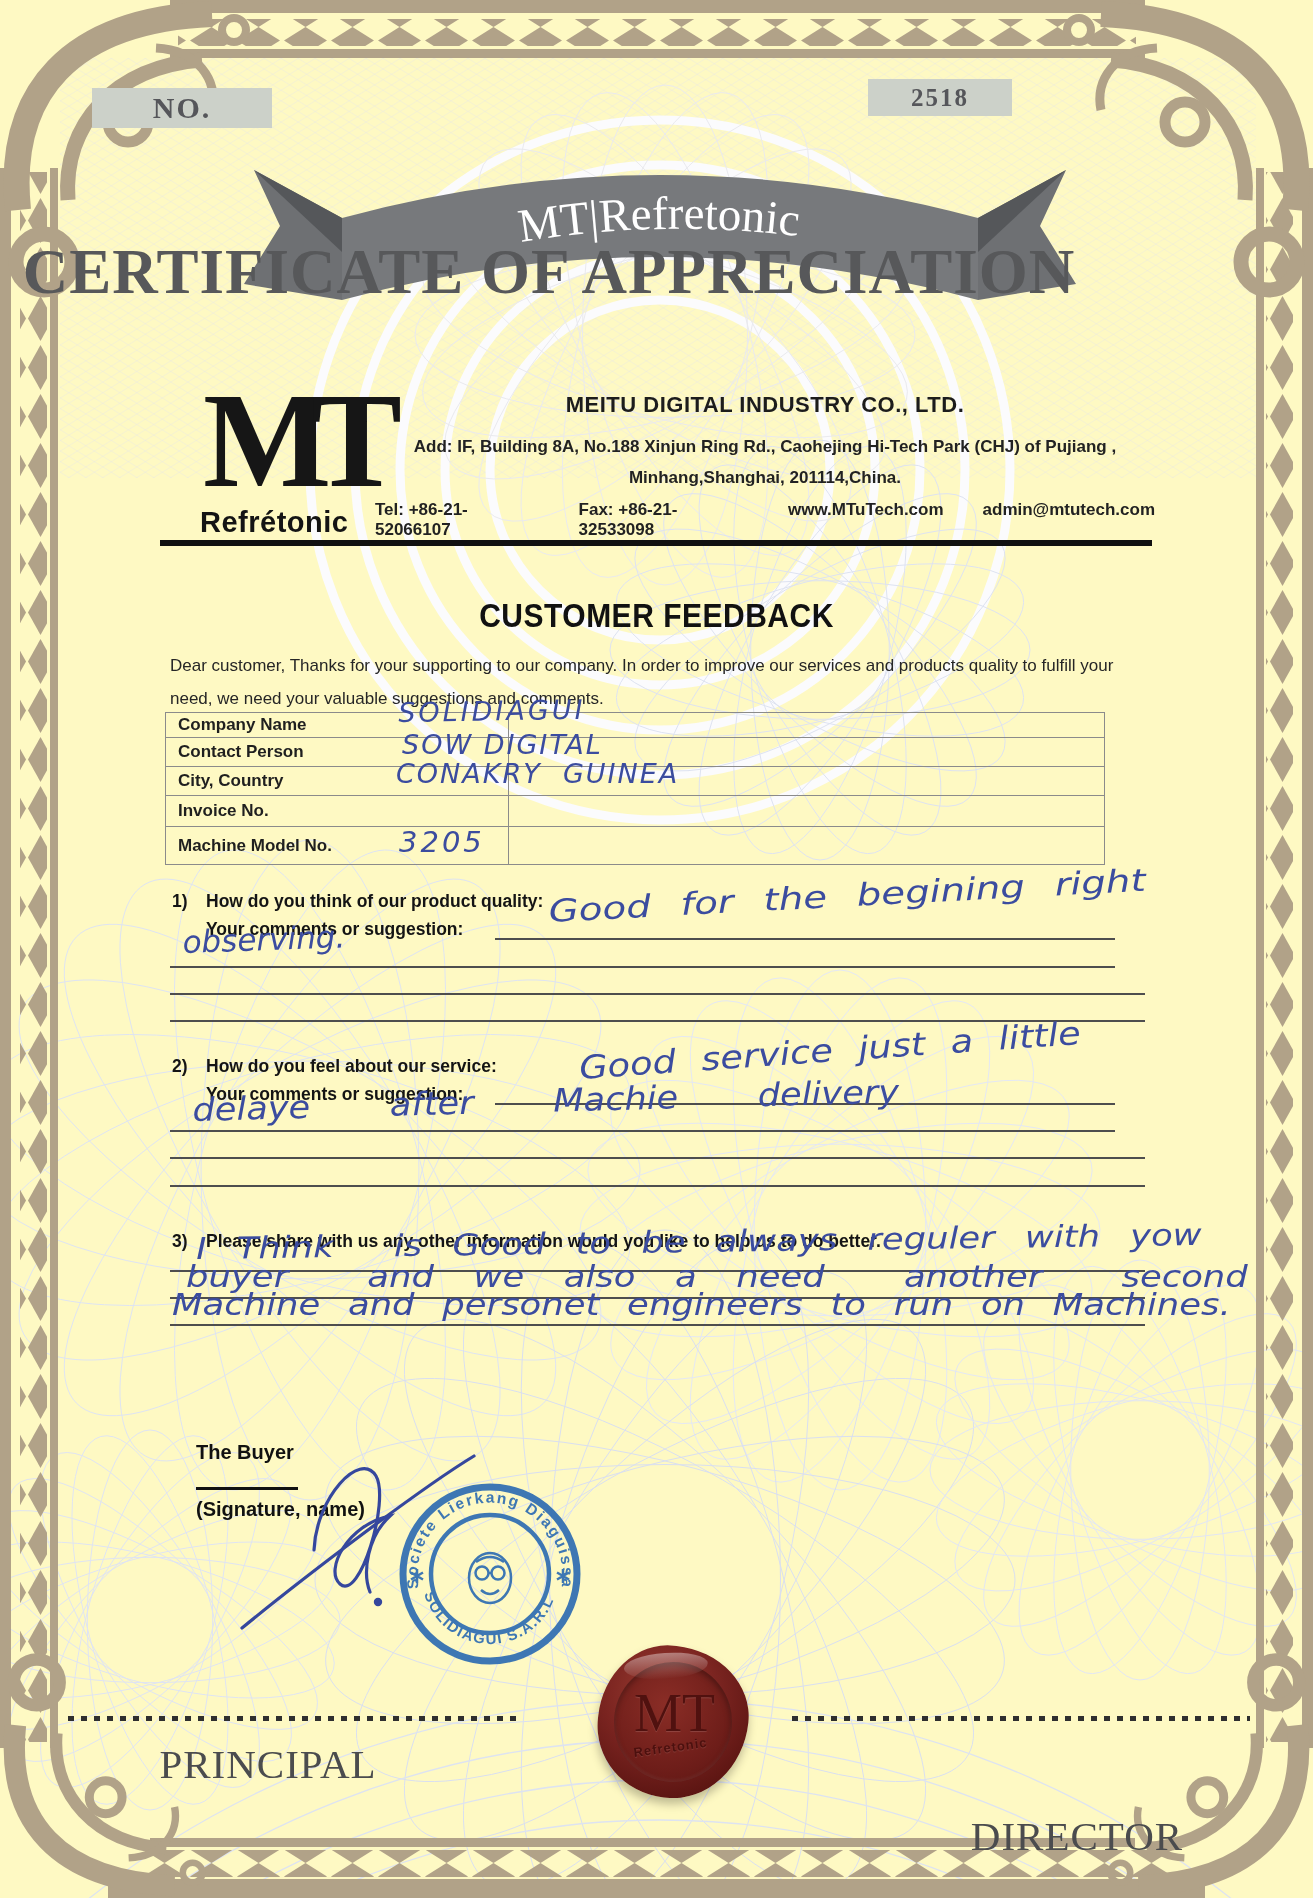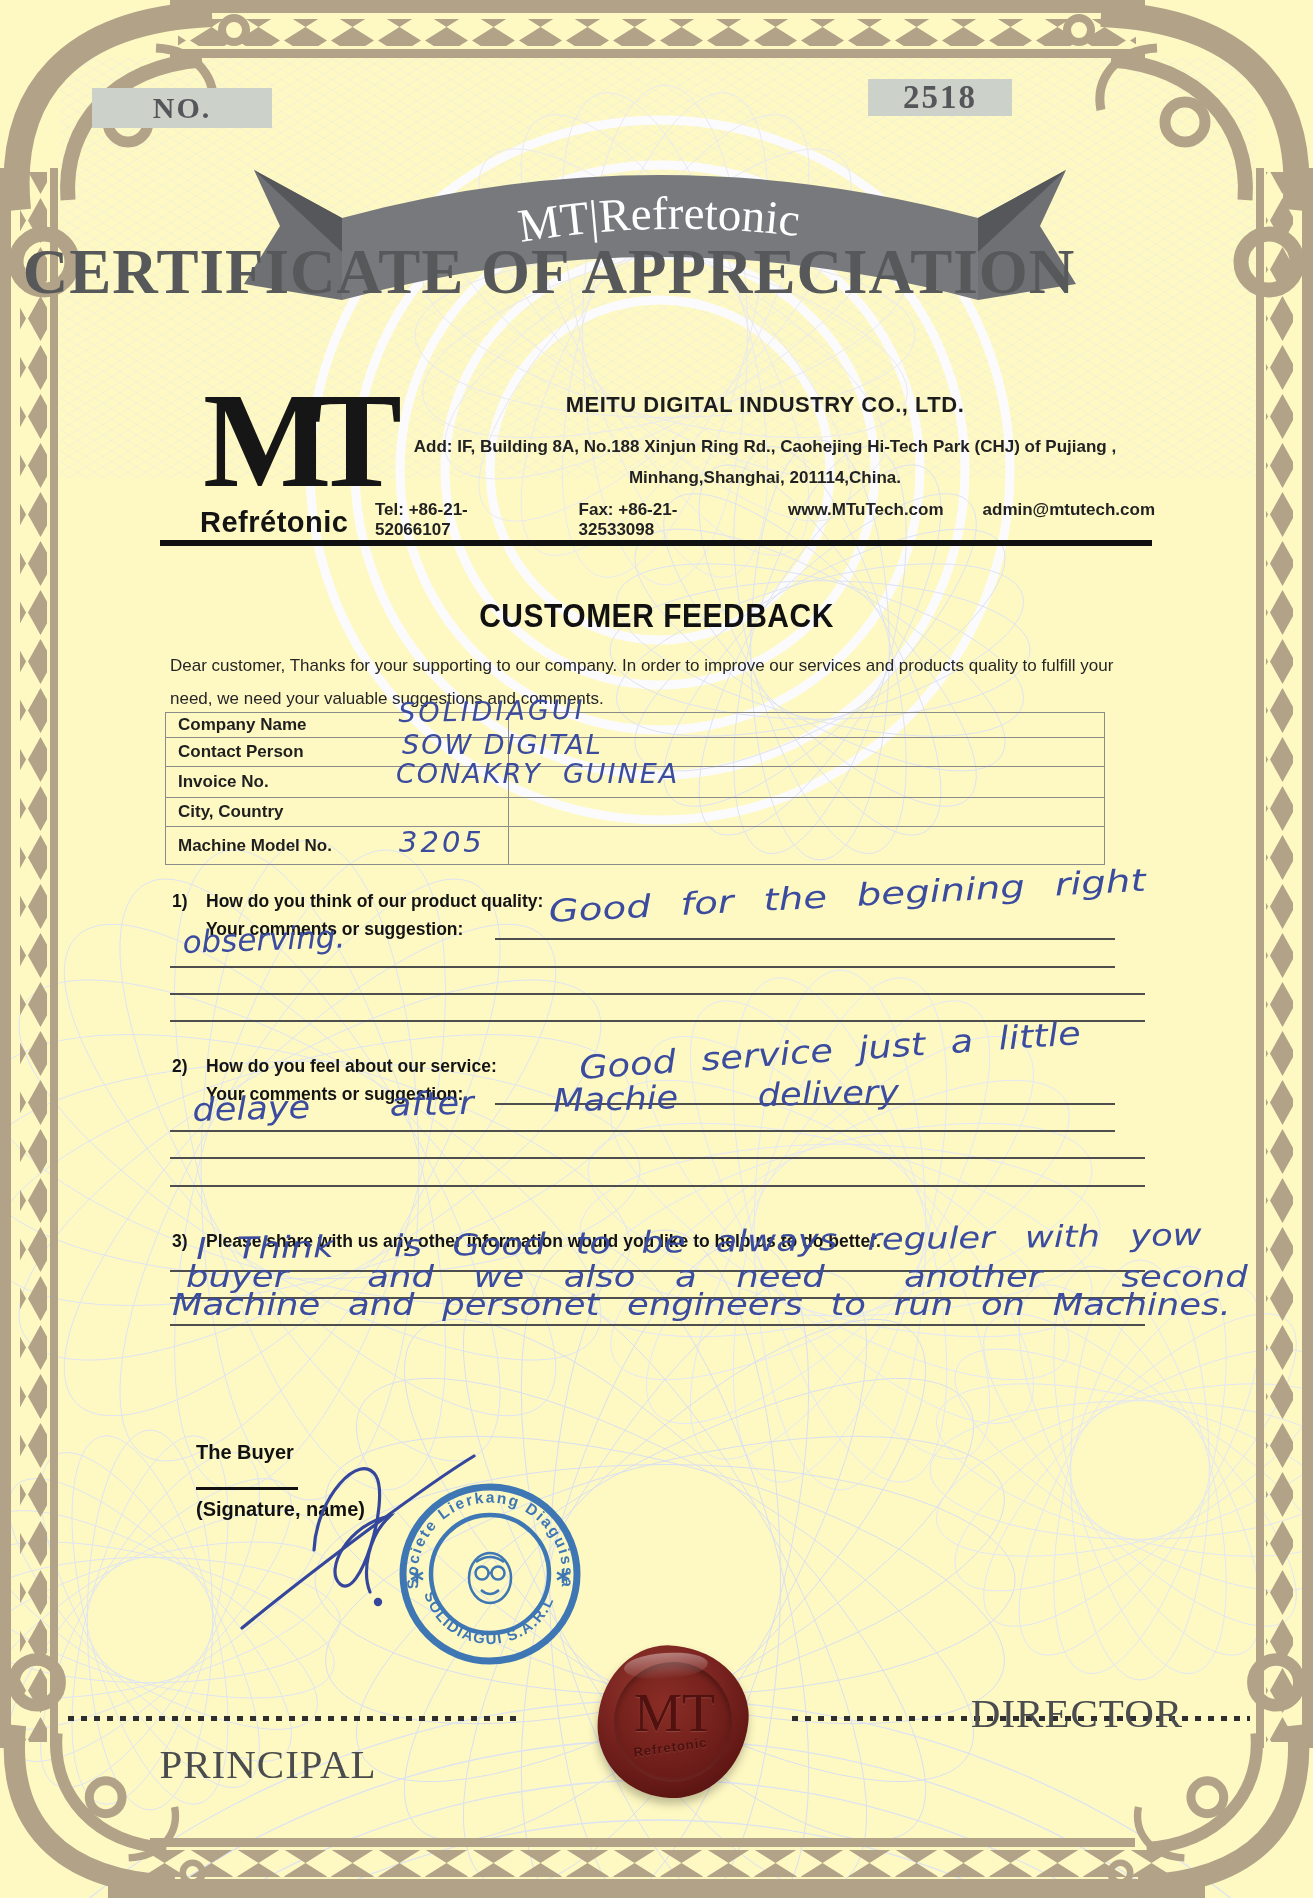--- a/index.html
+++ b/index.html
@@ -142,21 +142,21 @@
     <rect x="140" y="1850" width="1034" height="27" fill="url(#diaH)"></rect>
     <rect x="20" y="172" width="27" height="1570" fill="url(#diaV)"></rect>
     <rect x="1266" y="172" width="27" height="1570" fill="url(#diaV)"></rect>
     <use href="#flourish" transform="translate(4,4)"></use>
     <use href="#flourish" transform="translate(1309,4) scale(-1,1)"></use>
     <use href="#flourish" transform="translate(4,1894) scale(0.82,-0.82)"></use>
     <use href="#flourish" transform="translate(1309,1894) scale(-0.82,-0.82)"></use>
   </svg>
 
   <div class="abs tagbox" style="left:92px;top:88px;width:180px;height:40px;font-size:30px;line-height:40px;letter-spacing:2px;">NO.</div>
-  <div class="abs tagbox" style="left:868px;top:79px;width:144px;height:37px;font-size:33px;line-height:37px;letter-spacing:2px;">2518</div>
+  <div class="abs tagbox" style="left:868px;top:79px;width:144px;height:37px;font-size:25px;line-height:37px;letter-spacing:2px;">2518</div>
 
   <svg class="abs" style="left:222px;top:126px;" width="876" height="200" viewBox="0 0 876 200">
     <path d="M120,92 L32,44 L58,100 L22,158 L120,174 Z" fill="#6e7073"></path>
     <path d="M756,92 L844,44 L818,100 L854,158 L756,174 Z" fill="#6e7073"></path>
     <path d="M120,92 L32,44 L120,126 Z" fill="#55575a"></path>
     <path d="M756,92 L844,44 L756,126 Z" fill="#55575a"></path>
     <path d="M120,92 Q438,6 756,92 L756,174 Q438,88 120,174 Z" fill="#77797c"></path>
     <path id="ribArc" d="M160,150 Q438,62 716,138" fill="none"></path>
     <text font-family="Liberation Serif, serif" font-size="47" fill="#ffffff">
       <textPath href="#ribArc" startOffset="50%" text-anchor="middle">MT|Refretonic</textPath>
@@ -186,26 +186,26 @@
   <table class="abs info-table" style="left:165px;top:712px;">
     <tbody>
         <tr style="height:17px;">
           <td class="lbl">Company Name</td>
           <td class="val"></td>
         </tr>
     <tr style="height:29px;">
           <td class="lbl">Contact Person</td>
           <td class="val"></td>
         </tr>
+    <tr style="height:29px;">
+          <td class="lbl">City, Country</td>
+          <td class="val"></td>
+        </tr>
     <tr style="height:31px;">
           <td class="lbl">Invoice No.</td>
-          <td class="val"></td>
-        </tr>
-    <tr style="height:29px;">
-          <td class="lbl">City, Country</td>
           <td class="val"></td>
         </tr>
     <tr style="height:38px;">
           <td class="lbl">Machine Model No.</td>
           <td class="val"></td>
         </tr>
   </tbody>
     </table>
 
   <div class="abs hand" style="left:398px;top:699px;font-size:27px;letter-spacing:3px;transform:rotate(-1deg);">SOLIDIAGUI</div>
@@ -285,15 +285,15 @@
     <div class="seal-inner">
       <div class="seal-mt">MT</div>
       <div class="seal-name">Refretonic</div>
     </div>
     <div class="seal-gloss"></div>
   </div>
 
   <div class="abs dotline" style="left:68px;top:1716px;width:452px;"></div>
   <div class="abs dotline" style="left:792px;top:1716px;width:458px;"></div>
   <div class="abs sig-role" style="left:128px;top:1740px;width:280px;">PRINCIPAL</div>
-  <div class="abs sig-role" style="left:932px;top:1689px;width:290px;">DIRECTOR</div>
+  <div class="abs sig-role" style="left:932px;top:1812px;width:290px;">DIRECTOR</div>
 
 </div>
 
 </body></html>

